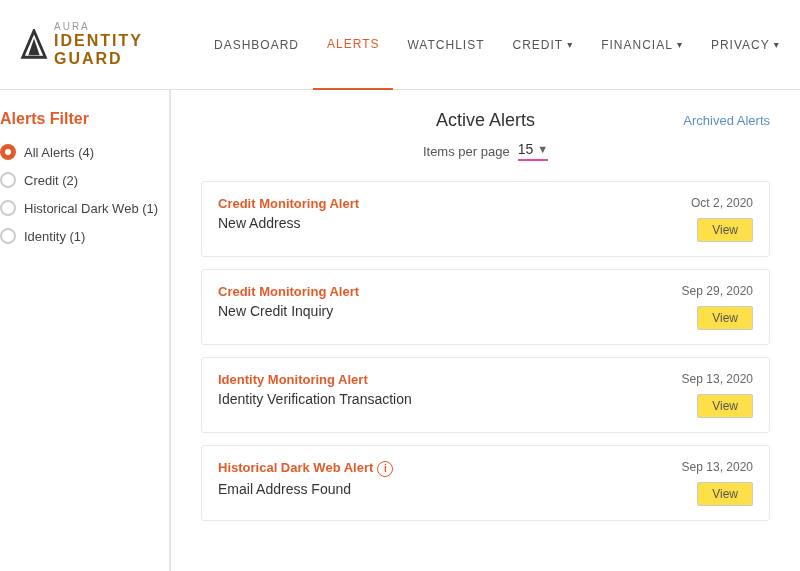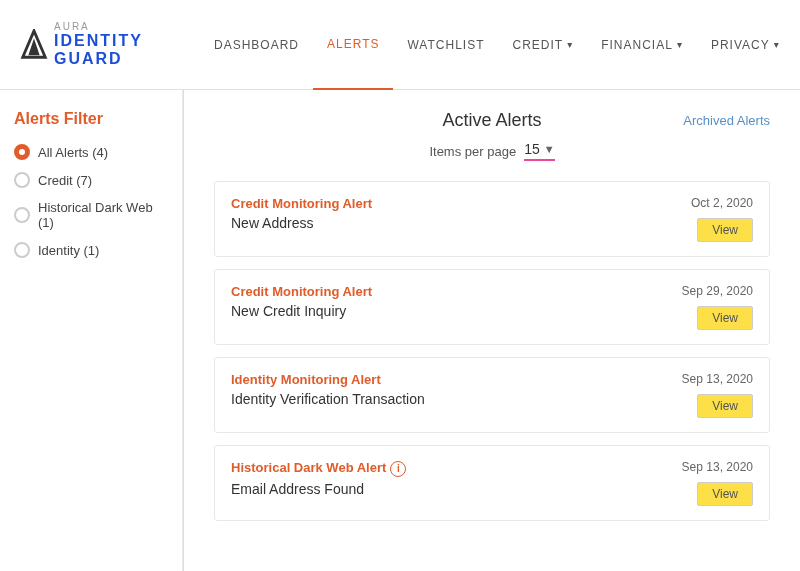--- a/index.html
+++ b/index.html
@@ -6,34 +6,34 @@
     body { font-family: Arial, sans-serif; background: #fff; color: #333; font-size: 14px; }
 
     
     .app-wrapper { display: flex; flex-direction: column; width: 800px; min-height: 571px; }
 
     
     .header { display: flex; align-items: center; border-bottom: 1px solid #e0e0e0; padding: 0 20px; height: 90px; }
     .logo-area { display: flex; align-items: center; width: 170px; flex-shrink: 0; }
     .logo-text { display: flex; flex-direction: column; margin-left: 6px; }
     .logo-brand { font-size: 10px; letter-spacing: 2px; color: #999; text-transform: uppercase; }
-    .logo-name { font-size: 16px; font-weight: bold; letter-spacing: 2px; color: #1d4ed8; line-height: 1.1; }
+    .logo-name { font-size: 16px; font-weight: bold; letter-spacing: 2px; color: #a16207; line-height: 1.1; }
     .logo-icon { width: 28px; height: 32px; }
 
     
     .nav { display: flex; align-items: center; height: 100%; margin-left: 10px; }
     .nav-item { padding: 8px 14px; height: 90px; display: flex; align-items: center; font-size: 12px; letter-spacing: 1px; text-transform: uppercase; color: #555; cursor: pointer; position: relative; white-space: nowrap; }
     .nav-item.active { color: #e05c2a; border-bottom: 2px solid #e05c2a; }
     .nav-item .chevron { margin-left: 4px; font-size: 10px; }
 
     
     .main-content { display: flex; flex: 1; }
 
     
-    .sidebar { width: 183px; flex-shrink: 0; padding: 20px 14px; border-right: 1px solid #e8e8e8; }
+    .sidebar { width: 170px; flex-shrink: 0; padding: 20px 0; border-right: 1px solid #e8e8e8; }
     .sidebar-title { font-size: 16px; font-weight: bold; color: #e05c2a; margin-bottom: 16px; }
     .filter-item { display: flex; align-items: center; margin-bottom: 12px; cursor: pointer; font-size: 13px; color: #444; }
     .filter-radio { width: 16px; height: 16px; border-radius: 50%; border: 2px solid #ccc; margin-right: 8px; flex-shrink: 0; display: flex; align-items: center; justify-content: center; }
     .filter-radio.selected { background: #e05c2a; border-color: #e05c2a; }
     .filter-radio.selected::after { content: ''; width: 6px; height: 6px; border-radius: 50%; background: #fff; }
 
     
     .alerts-area { flex: 1; padding: 20px 30px; }
     .alerts-header { display: flex; justify-content: center; align-items: center; margin-bottom: 10px; position: relative; }
     .alerts-title { font-size: 18px; font-weight: normal; color: #333; }
@@ -93,21 +93,21 @@
     <div class="sidebar">
       <div class="sidebar-title">Alerts Filter</div>
       <div id="filter-list">
 
       <div class="filter-item">
             <div class="filter-radio selected"></div>
             <span>All Alerts (4)</span>
           </div>
           <div class="filter-item">
             <div class="filter-radio"></div>
-            <span>Credit (7)</span>
+            <span>Credit (2)</span>
           </div>
           <div class="filter-item">
             <div class="filter-radio"></div>
             <span>Historical Dark Web (1)</span>
           </div>
           <div class="filter-item">
             <div class="filter-radio"></div>
             <span>Identity (1)</span>
           </div>
         </div>

